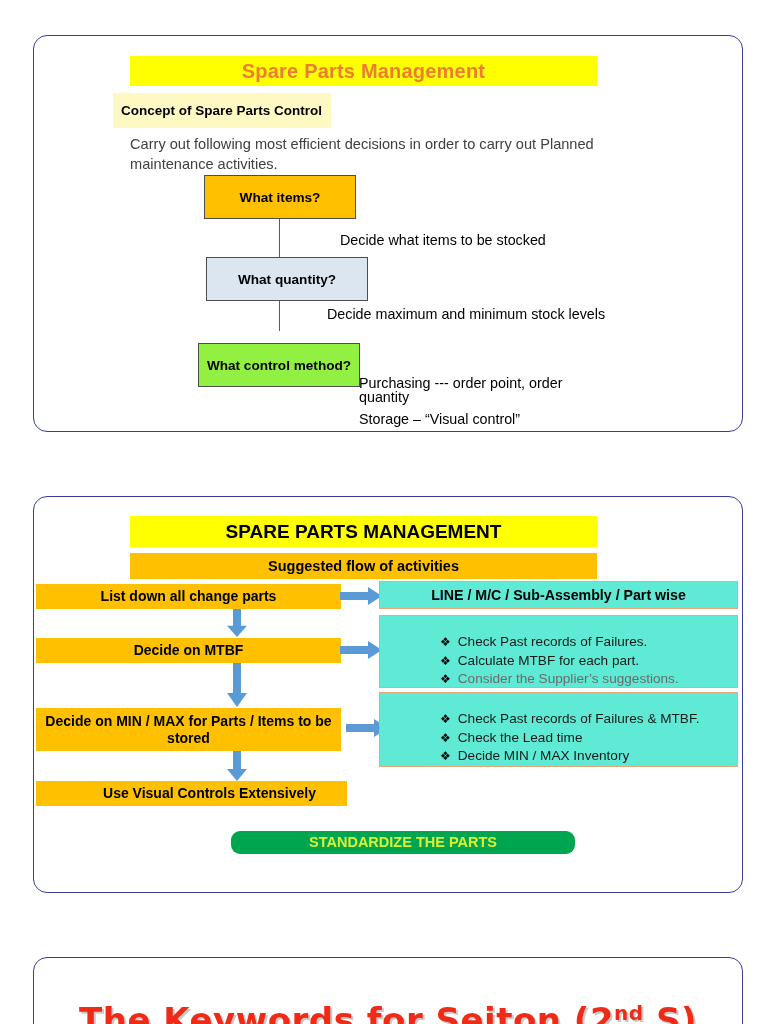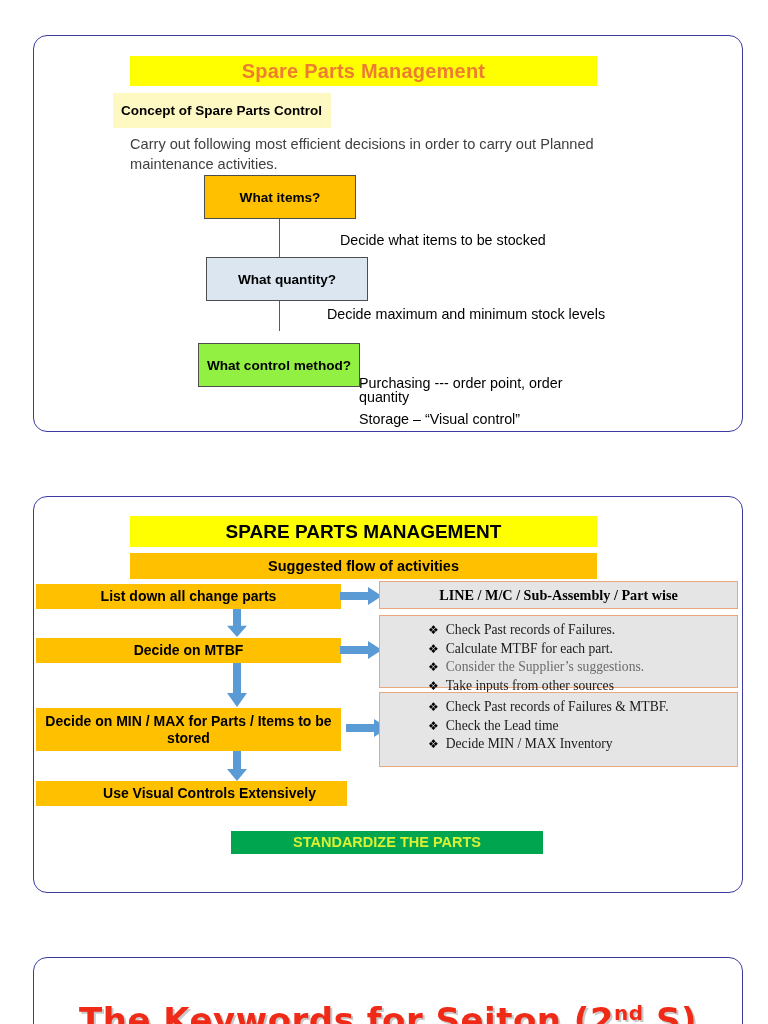--- a/index.html
+++ b/index.html
@@ -131,32 +131,31 @@
     box-sizing: border-box;
   }
   #o1 { left: 2px;  top: 87px;  width: 305px; height: 25px; }
   #o2 { left: 2px;  top: 141px; width: 305px; height: 25px; }
   #o3 { left: 2px;  top: 211px; width: 305px; height: 43px; }
   #o4 { left: 2px;  top: 284px; width: 311px; height: 25px; padding-left: 36px; }
 
   .wbox {
     position: absolute;
     border: 1.2px solid #E8A87C;
-    background: #e5e5e5;
-    box-sizing: border-box;
-    font-family: Liberation Serif, serif;
+    background: #5eead4;
+    box-sizing: border-box;
   }
   #w1 { left: 345px; top: 84px;  width: 359px; height: 28px; }
   #w2 { left: 345px; top: 118px; width: 359px; height: 73px; }
   #w3 { left: 345px; top: 195px; width: 359px; height: 75px; }
   #w1 .wtitle {
     font-size: 14.2px; font-weight: bold; color:#000;
     text-align: center; line-height: 26px;
   }
-  .blist { margin: 0; padding: 5px 0 0 0; list-style: none; }
+  .blist { margin: 12px; padding: 5px 0 0 0; list-style: none; }
   .blist li {
     font-size: 13.6px;
     color: #1a1a1a;
     line-height: 17.5px;
     padding-left: 48px;
     white-space: nowrap;
   }
   .blist li .bul { color:#000; margin-right: 7px; font-size: 12px; }
   .blist li.faded { color: #6b6b6b; }
 
@@ -172,27 +171,28 @@
     position: absolute;
     width: 20px;
   }
   #ad1 { left: 193px; top: 112px; height: 28px; }
   #ad2 { left: 193px; top: 166px; height: 44px; }
   #ad3 { left: 193px; top: 254px; height: 30px; }
 
   .s2-std {
     position: absolute;
     left: 197px; top: 334px;
-    width: 312px; height: 23px;
+    width: 344px; height: 23px;
     background: #00A550;
     color: #D9F034;
     font-size: 14.5px;
     font-weight: bold;
     line-height: 23px;
     text-align: center;
+    border-radius: 9px;
   }
 
   
   .s3-title {
     position: absolute;
     left: 0; top: 42px;
     width: 100%;
     text-align: center;
     color: #ef2b18;
     font-size: 34px;

